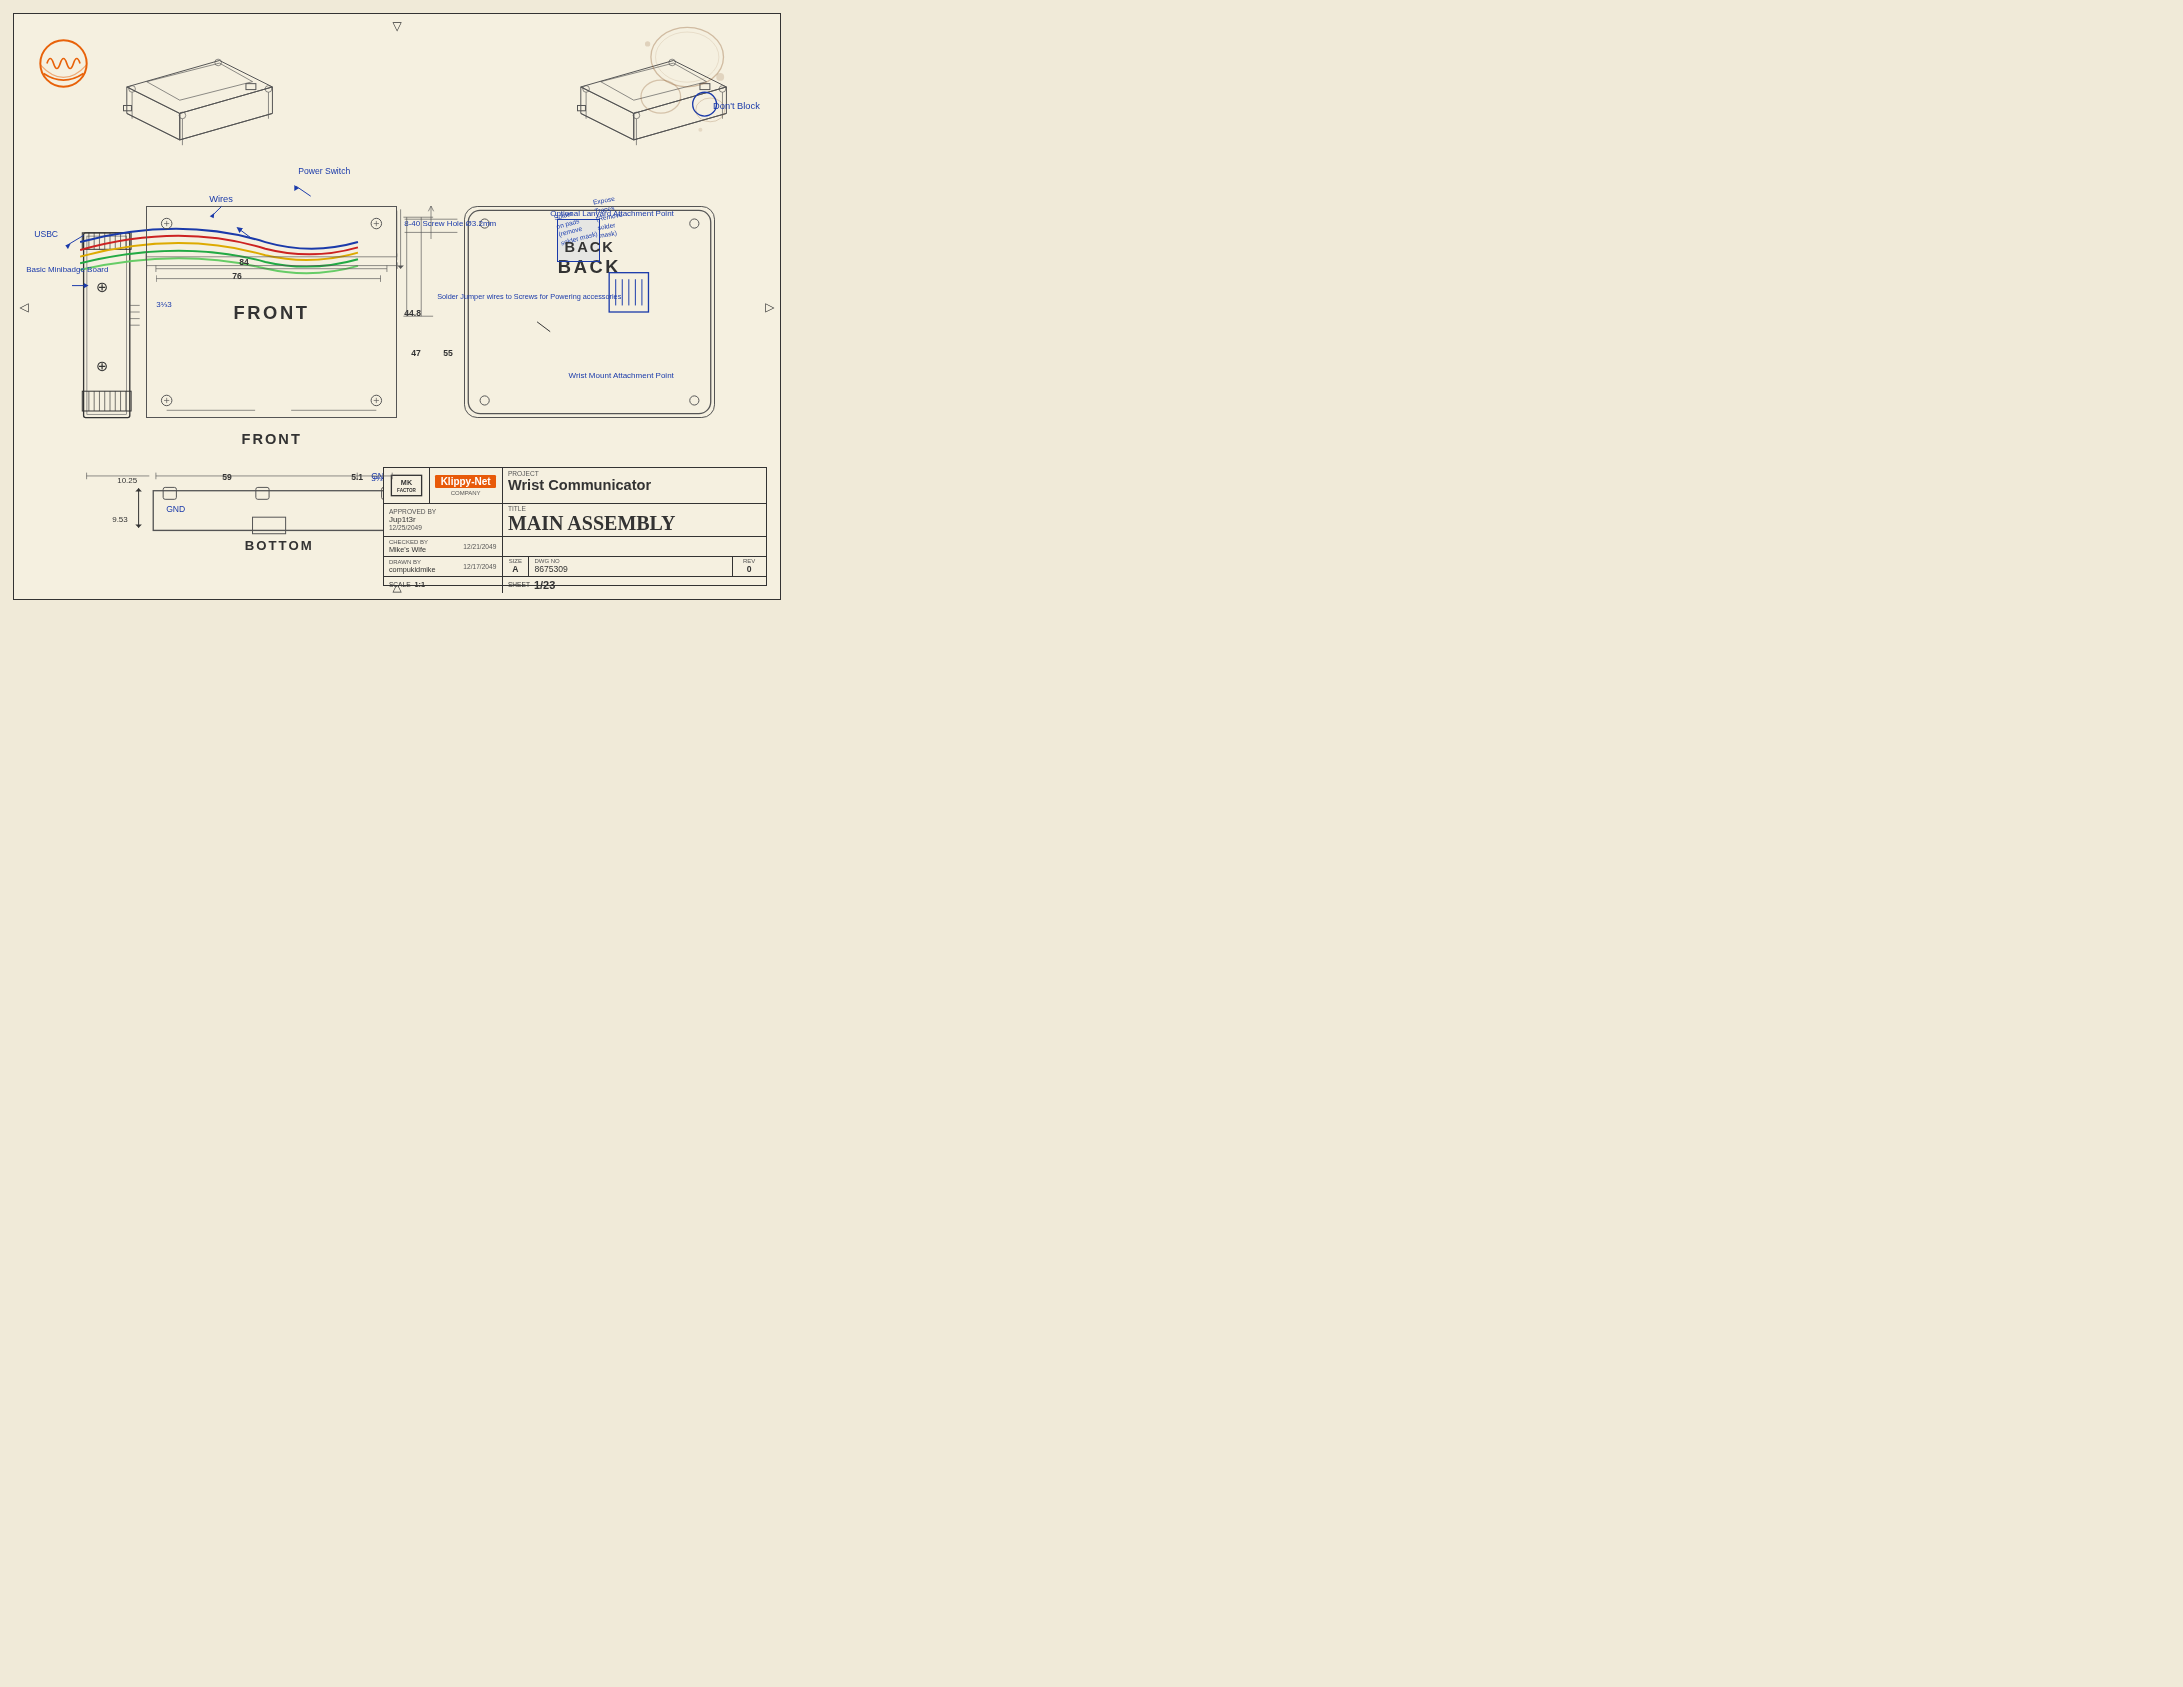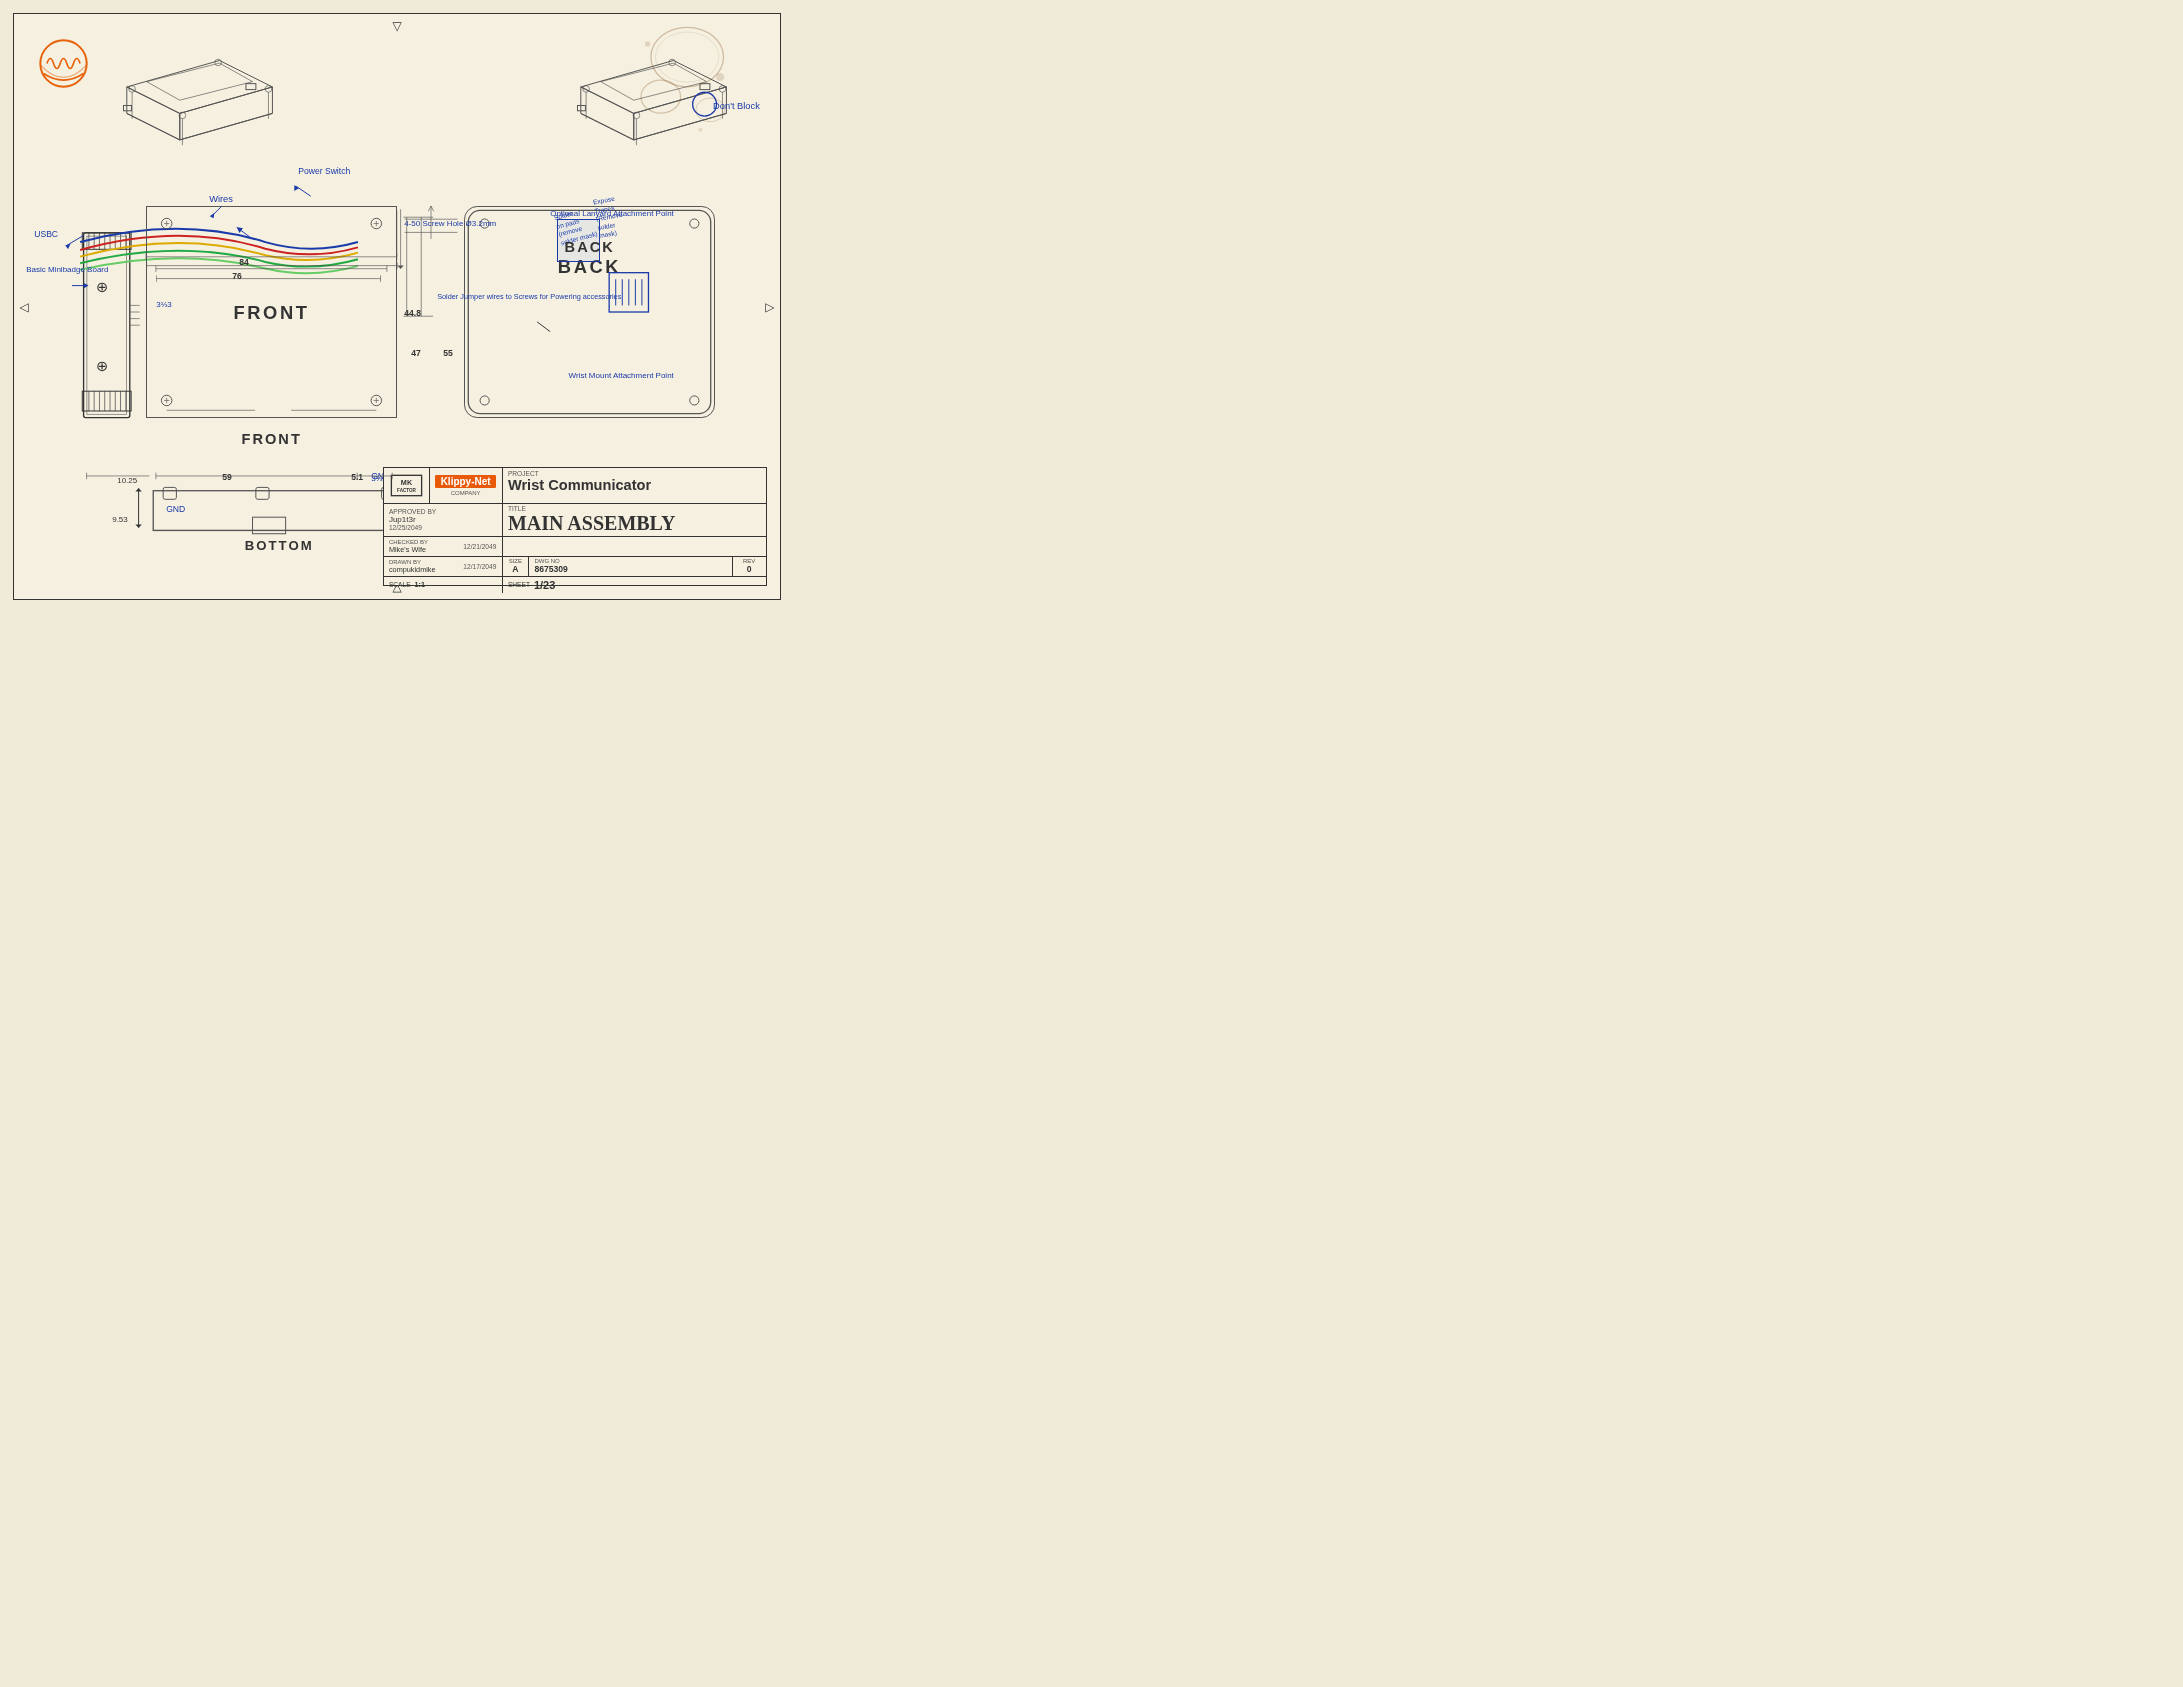--- a/index.html
+++ b/index.html
@@ -375,21 +375,21 @@
     <span>Optional Lanyard
 Attachment Point</span>
   </div>
 
   <div class="annotation" style="top:357px;right:106px;font-size:8px;">
     <span>Wrist Mount
 Attachment Point</span>
   </div>
 
   <div class="annotation" style="top:205px;left:390px;font-size:8px;">
-    <span>4-50 Screw
+    <span>8-40 Screw
 Hole Ø3.2mm</span>
   </div>
 
   <div class="annotation" style="top:278px;left:423px;font-size:7.3px;">
     <span>Solder
 Jumper
 wires to
 Screws
 for Powering
 accessories</span>
@@ -535,21 +535,21 @@
           <div style="font-size:7.3px;">compukidmike</div>
         </div>
         <div style="font-size:6.6px;color:#555;margin-left:auto;">12/17/2049</div>
       </div>
       <div class="tb-cell" style="width:26.5px;display:flex;flex-direction:column;align-items:center;justify-content:center;border-right:0.7px solid #333;">
         <span style="font-size:6px;color:#555;">SIZE</span>
         <span style="font-size:8.6px;font-weight:bold;">A</span>
       </div>
       <div class="tb-cell" style="flex:1;display:flex;flex-direction:column;justify-content:center;border-right:0.7px solid #333;">
         <span style="font-size:6px;color:#555;">DWG NO</span>
-        <span style="font-size:8.6px;font-weight:bold;">8675309</span>
+        <span style="font-size:8.6px;font-weight:normal;">8675309</span>
       </div>
       <div class="tb-cell" style="width:33px;display:flex;flex-direction:column;align-items:center;justify-content:center;">
         <span style="font-size:6px;color:#555;">REV</span>
         <span style="font-size:8.6px;font-weight:bold;">0</span>
       </div>
     </div>
 
     <div class="tb-row" style="height:16.5px;">
       <div class="tb-cell" style="width:119px;border-right:0.7px solid #333;display:flex;align-items:center;gap:4px;">
         <span style="font-size:6.6px;">SCALE</span>

